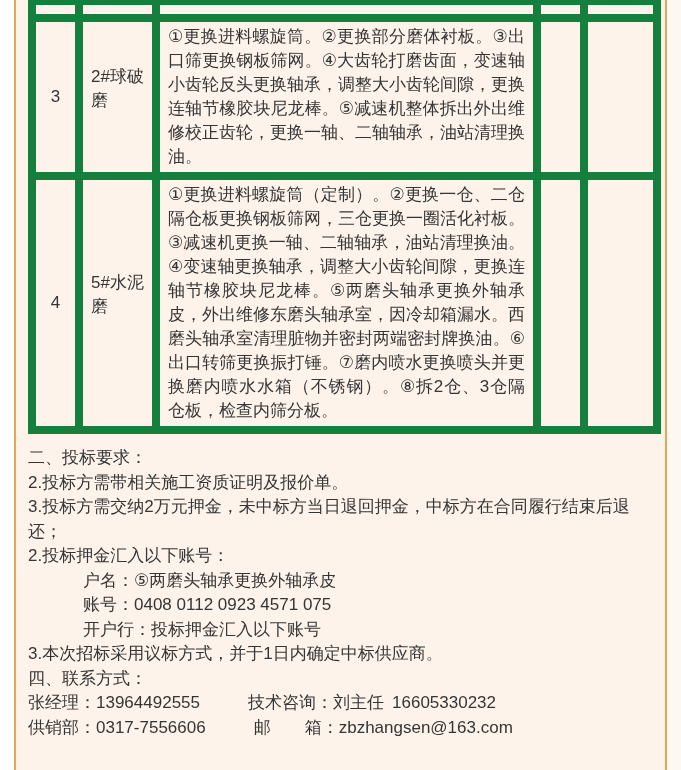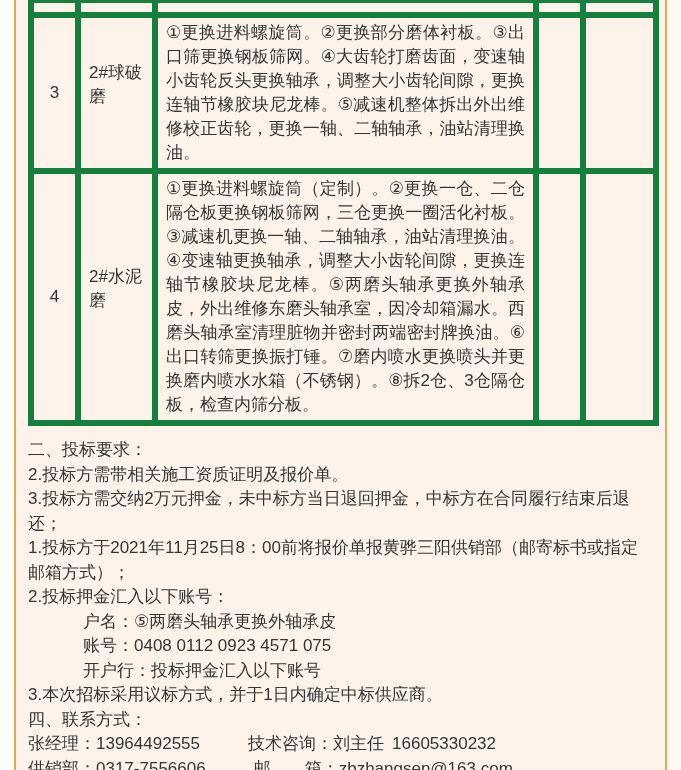--- a/index.html
+++ b/index.html
@@ -34,21 +34,21 @@
   }
   table.spec {
     border-collapse: collapse;
     table-layout: fixed;
     width: 625px;
     margin-left: 12px;
     margin-top: -3px;
     background: #fdf3eb;
   }
   table.spec td {
-    border: 6px solid #15803d;
+    border: 8px solid #15803d;
     font-size: 17px;
     line-height: 24px;
     overflow: hidden;
   }
   tr.sliver-row td { height: 9px; padding: 0; }
   td.c-no   { text-align: center; vertical-align: middle; font-size: 18px; }
   td.c-name { vertical-align: middle; padding: 2px 4px 18px 8px; }
   td.c-desc {
     vertical-align: middle;
     padding: 3px 8px;
@@ -96,34 +96,33 @@
         </tr>
         <tr>
           <td class="c-no">3</td>
           <td class="c-name">2#球破磨</td>
           <td class="c-desc">①更换进料螺旋筒。②更换部分磨体衬板。③出口筛更换钢板筛网。④大齿轮打磨齿面，变速轴小齿轮反头更换轴承，调整大小齿轮间隙，更换连轴节橡胶块尼龙棒。⑤减速机整体拆出外出维修校正齿轮，更换一轴、二轴轴承，油站清理换油。</td>
           <td class="c-empty"></td>
           <td class="c-empty"></td>
         </tr>
         <tr>
           <td class="c-no">4</td>
-          <td class="c-name">2#水泥磨</td>
+          <td class="c-name">5#水泥磨</td>
           <td class="c-desc">①更换进料螺旋筒（定制）。②更换一仓、二仓隔仓板更换钢板筛网，三仓更换一圈活化衬板。③减速机更换一轴、二轴轴承，油站清理换油。④变速轴更换轴承，调整大小齿轮间隙，更换连轴节橡胶块尼龙棒。⑤两磨头轴承更换外轴承皮，外出维修东磨头轴承室，因冷却箱漏水。西磨头轴承室清理脏物并密封两端密封牌换油。⑥出口转筛更换振打锤。⑦磨内喷水更换喷头并更换磨内喷水水箱（不锈钢）。⑧拆2仓、3仓隔仓板，检查内筛分板。</td>
           <td class="c-empty"></td>
           <td class="c-empty"></td>
         </tr>
       </tbody>
     </table>
 
     <div class="text-block">
       <div class="line heading">二、投标要求：</div>
       <div class="line">2.投标方需带相关施工资质证明及报价单。</div>
       <div class="line">3.投标方需交纳2万元押金，未中标方当日退回押金，中标方在合同履行结束后退还；</div>
 
-      <div class="line">1.投标方于2021年11月25日8：00前将报价单报黄骅三阳供销部（邮寄标书或指定邮箱方式）；</div>
       <div class="line">2.投标押金汇入以下账号：</div>
 
       <div class="line account-line">
         <span>户名：</span><span>⑤两磨头轴承更换外轴承皮</span>
       </div>
       <div class="line account-line">
         <span>账号：</span><span>0408 0112 0923 4571 075</span>
       </div>
       <div class="line account-line">
         <span>开户行：</span><span>投标押金汇入以下账号</span>

